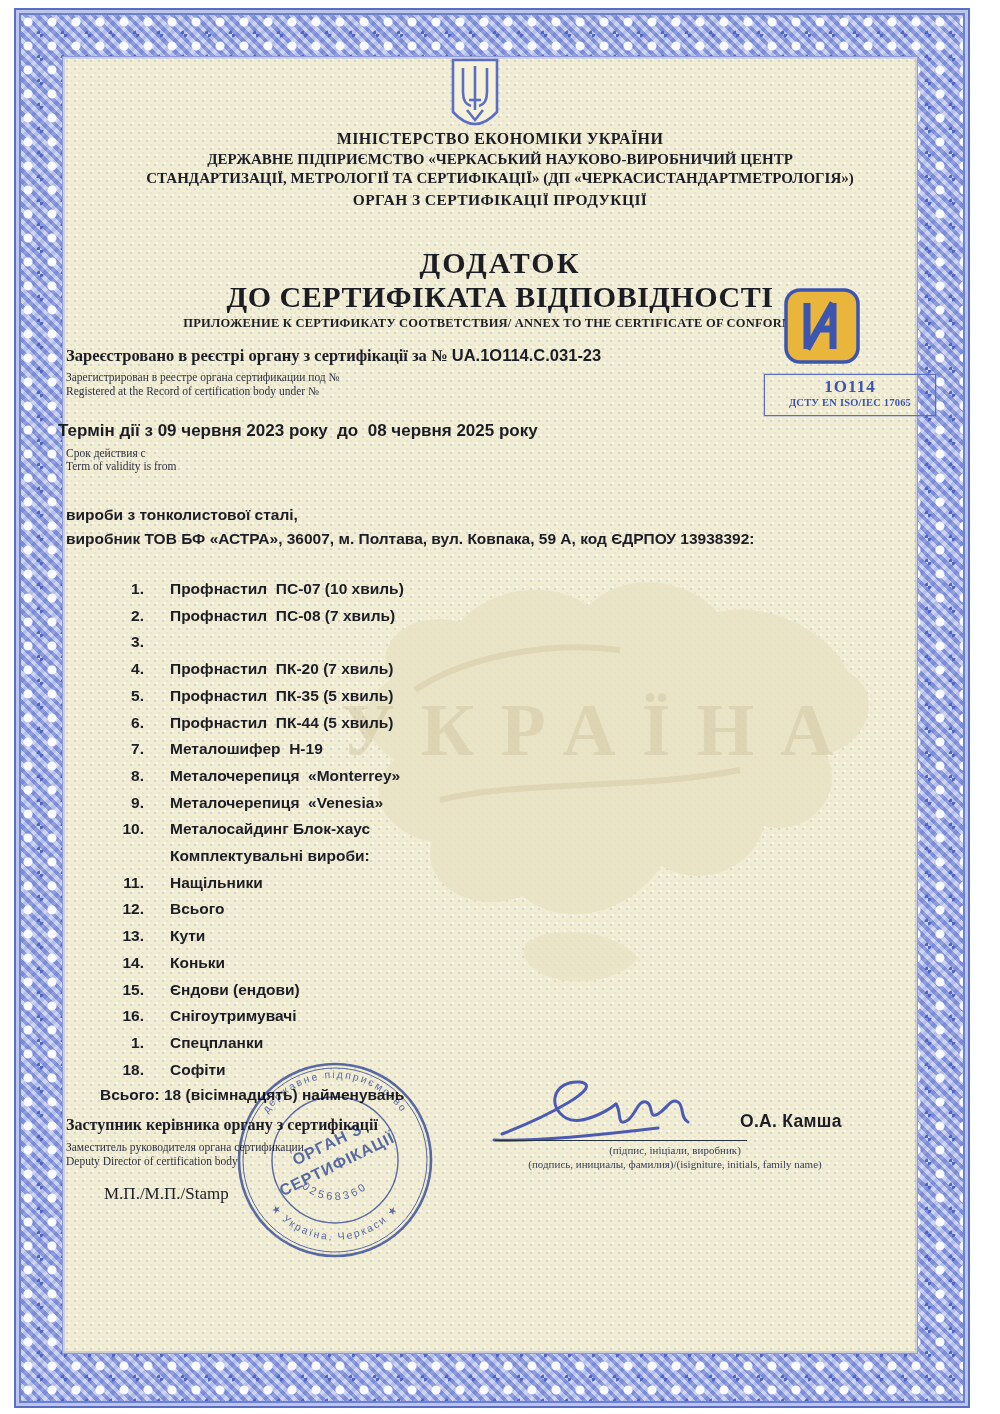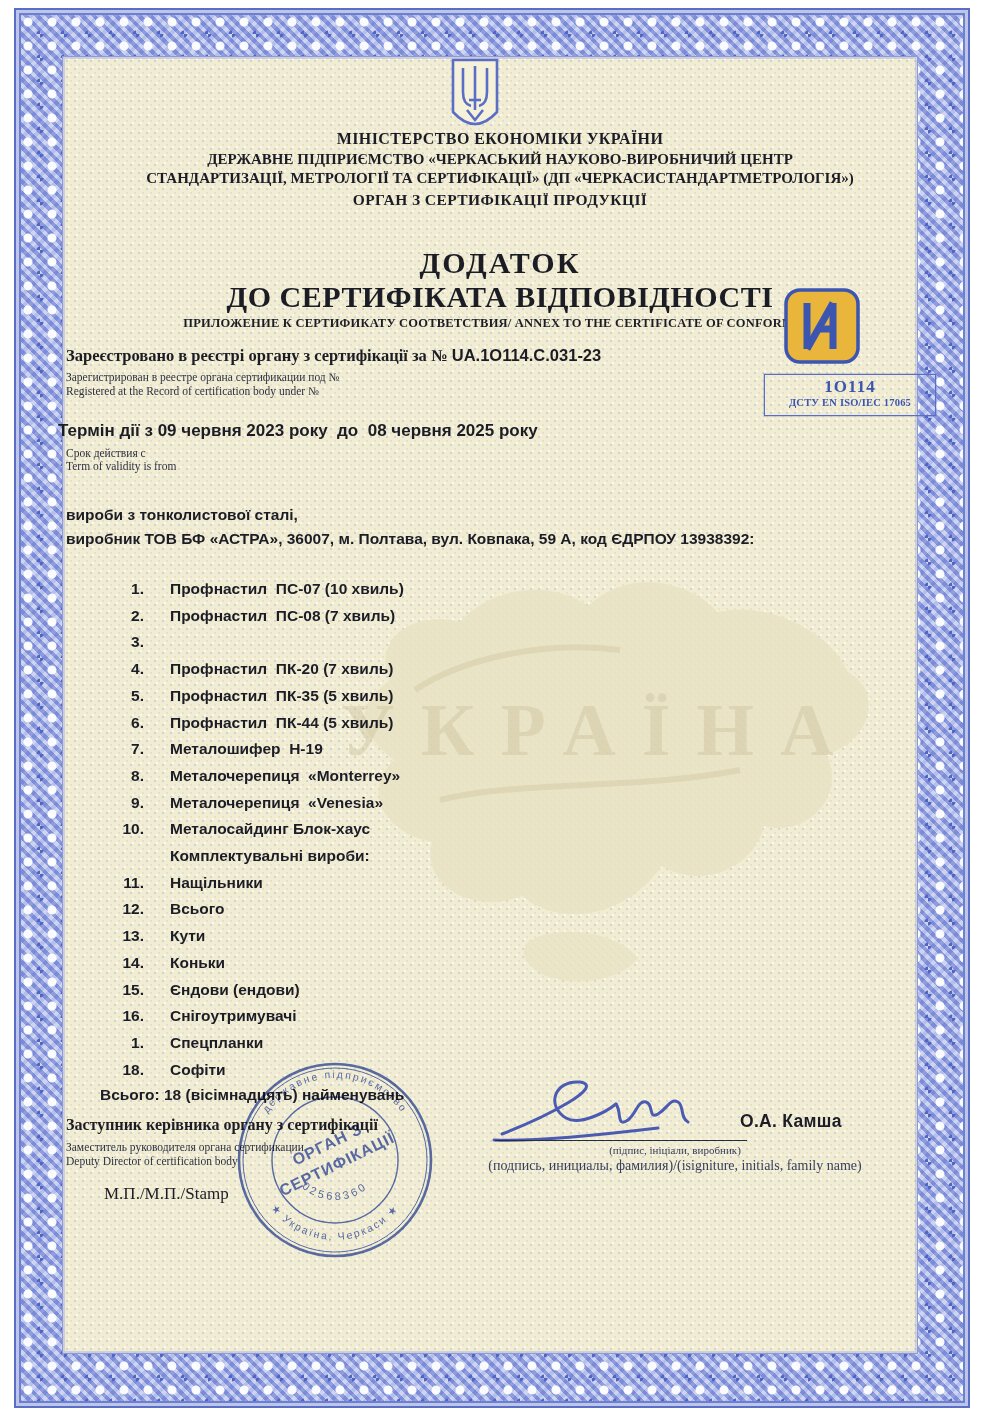--- a/index.html
+++ b/index.html
@@ -65,21 +65,21 @@
 
   .total{left:100px;top:1086px;font-size:15.5px;}
 
   .role-uk{left:66px;top:1116px;font-size:16px;}
   .role-ru{left:66px;top:1141px;}
   .role-en{left:66px;top:1155px;}
   .mp{left:104px;top:1184px;font-size:17px;}
 
   .sig-line{left:495px;top:1140px;width:252px;height:0;border-top:1.6px solid #24303e;}
   .cap1{left:540px;top:1144px;width:270px;text-align:center;font-size:11px;color:#39405c;}
-  .cap2{left:455px;top:1158px;width:440px;text-align:center;font-size:14px;color:#39405c;}
+  .cap2{left:455px;top:1158px;width:440px;text-align:center;font-size:11px;color:#39405c;}
   .officer{left:740px;top:1111px;font-size:17.5px;letter-spacing:.3px;}
 
   .codebox{left:764px;top:374px;width:170px;height:40px;border:1.5px solid #5b6ec5;
     box-shadow:0 0 0 1px rgba(91,110,197,.25);text-align:center;}
   .codebox .c1{font-size:17px;letter-spacing:1px;margin-top:2px;}
   .codebox .c2{font-size:10.5px;letter-spacing:.2px;}
 
   .wm-word{left:300px;top:688px;width:600px;text-align:center;font-size:74px;letter-spacing:26px;
     color:rgba(200,190,152,.42);font-weight:bold;}
   svg text{font-family:"Liberation Sans",sans-serif;}

